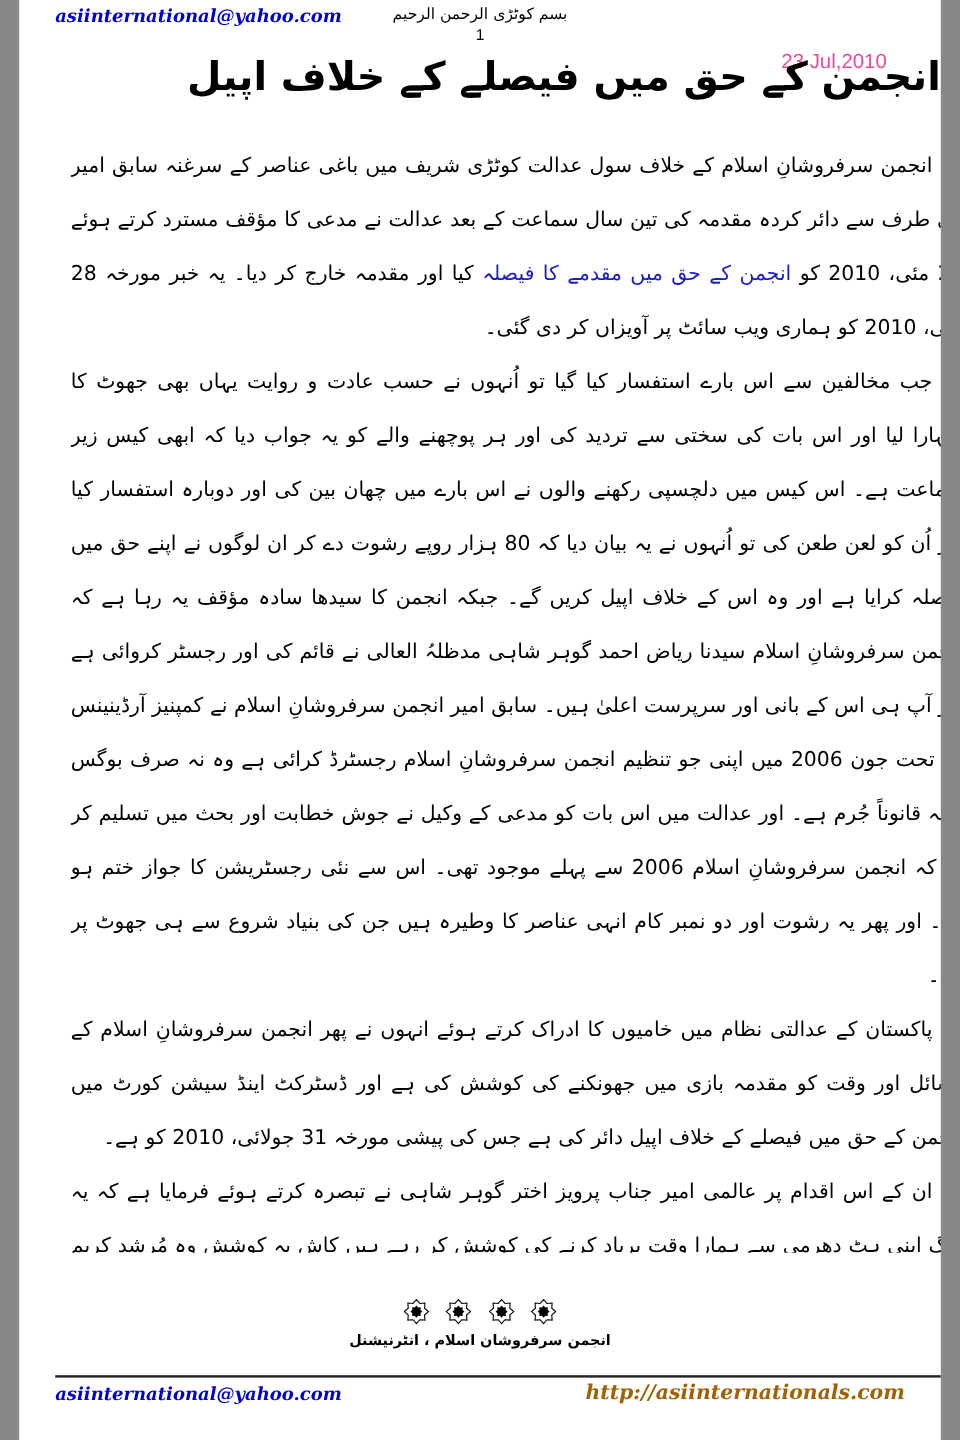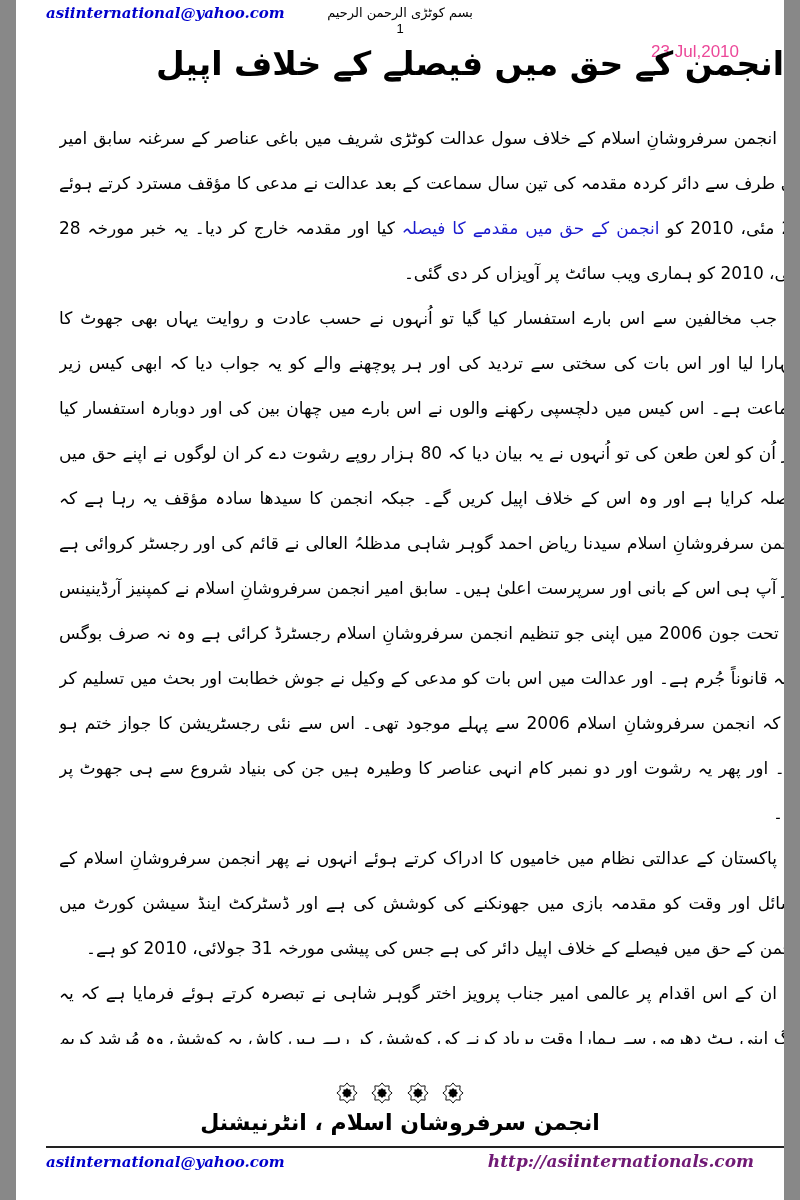--- a/index.html
+++ b/index.html
@@ -42,35 +42,35 @@
   .body-text p { text-indent:26px; margin:0; }
   .blue-phrase { color:#1a1acd; }
   
   .stars-row {
     position:absolute; top:1082px; left:0; width:100%;
     text-align:center; line-height:0;
   }
   .stars-row .star { display:inline-block; margin:0 4px; }
   .org-name {
     position:absolute; top:1110px; left:0; width:100%; text-align:center;
-    direction:rtl; font-size:22px; font-weight:bold; color:#000;
+    direction:rtl; font-size:12px; font-weight:bold; color:#000;
   }
   .footer-rule {
     position:absolute; top:1146px; left:30px; width:740px;
     border:none; border-top:2px solid #222;
   }
   .footer-email {
     position:absolute; top:1153px; left:30px;
     font-family:"DejaVu Serif", serif; font-style:italic; font-weight:bold;
     font-size:15px; color:#0000cc; text-decoration:none;
   }
   .footer-site {
     position:absolute; top:1151px; right:30px;
     font-family:"DejaVu Serif", serif; font-style:italic; font-weight:bold;
-    font-size:17px; color:#701a75; text-decoration:none;
+    font-size:17px; color:#a16207; text-decoration:none;
   }
 </style>
 </head>
 <body>
 
 <div class="page">
 
   <a class="header-email" href="#">asiinternational@yahoo.com</a>
 
   <div class="bismillah">بسم کوٹڑی الرحمن الرحيم</div>

